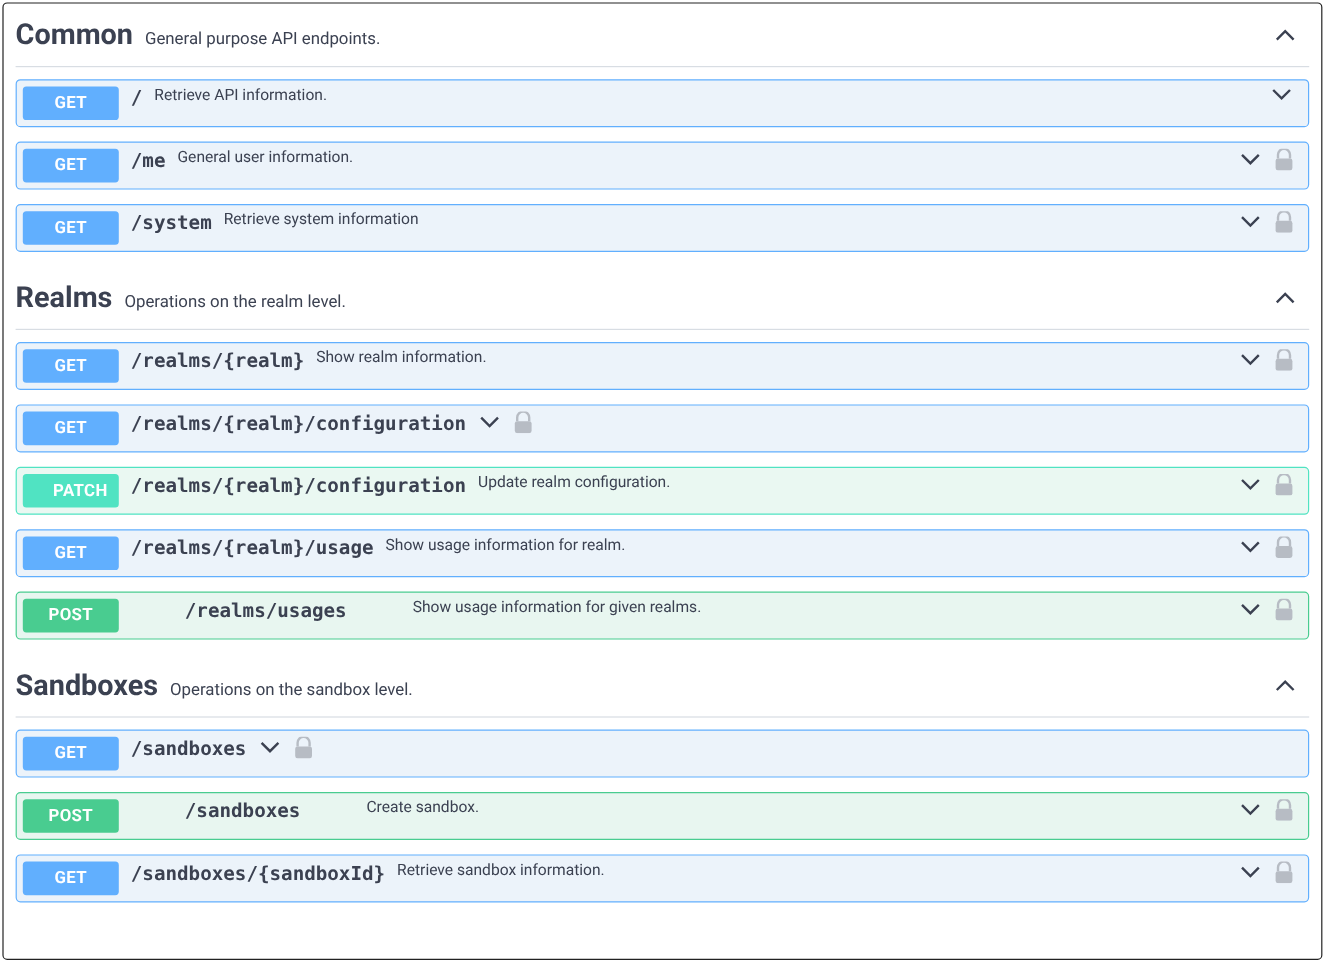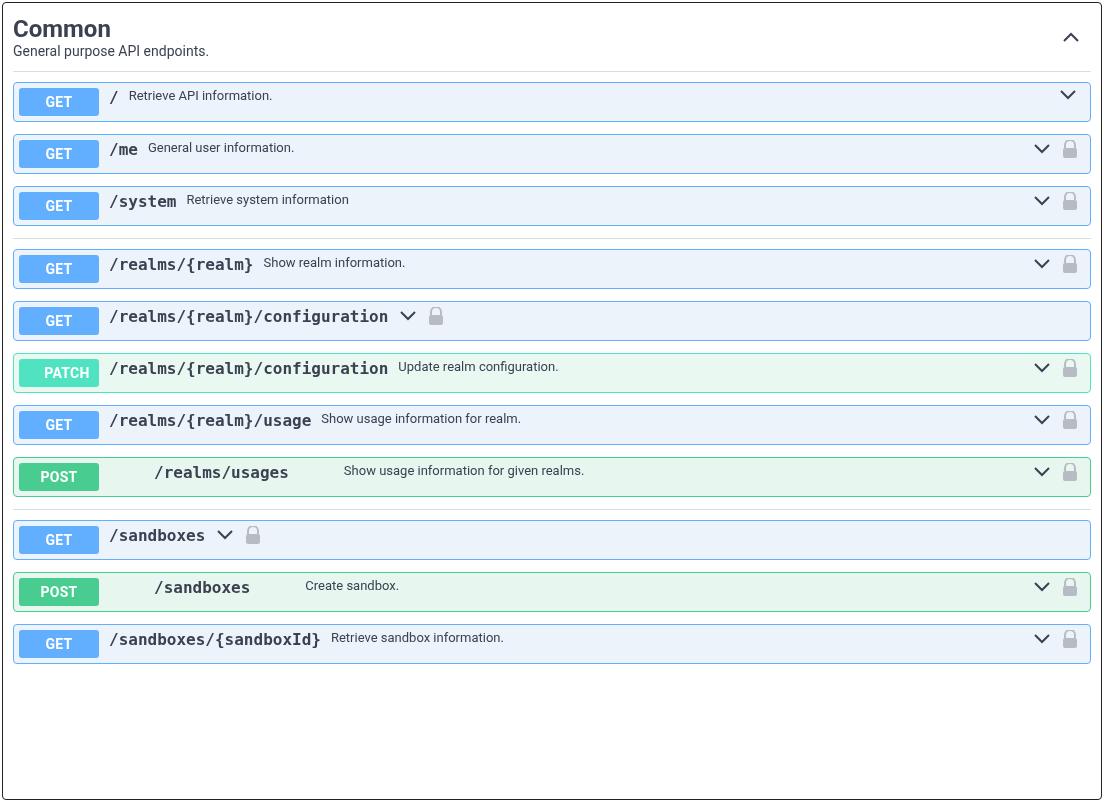--- a/index.html
+++ b/index.html
@@ -19,21 +19,21 @@
 
   .section-header {
     display: flex;
     align-items: baseline;
     padding: 12px 0;
     margin-top: 8px;
     cursor: pointer;
     user-select: none;
     position: relative;
   }
-  .section-header.first { margin-top: 0; flex-direction: column; }
+  .section-header.first { margin-top: 0; }
   .section-title {
     font-size: 24px;
     font-weight: 700;
     color: #3b4151;
     margin-right: 10px;
   }
   .section-desc {
     font-size: 14px;
     color: #3b4151;
     font-weight: 400;
@@ -170,20 +170,31 @@
       </span>
       <span class="lock">
         <svg width="16" height="18" viewBox="0 0 16 18">
             <path d="M3 8 V5 a5 5 0 0 1 10 0 V8" fill="none" stroke="#b7bcc4" stroke-width="2"></path>
             <rect x="1" y="8" width="14" height="10" rx="2"></rect>
           </svg>
       </span>
     </span>
   </div>
 
+  <div class="section-header">
+    <span class="section-title">Realms</span>
+    <span class="section-desc">Operations on the realm level.</span>
+    <span class="section-toggle">
+      <span class="chevron">
+        <svg width="20" height="14" viewBox="0 0 20 14">
+            <polyline points="3,11 10,4 17,11"></polyline>
+          </svg>
+      </span>
+    </span>
+  </div>
   <div class="section-underline"></div>
 
   <div class="op get">
     <span class="method get">GET</span>
     <span class="path-text">/realms/{realm}</span>
     <span class="summary">Show realm information.</span>
     <span class="op-right">
       <span class="chevron">
           <svg width="20" height="14" viewBox="0 0 20 14">
             <polyline points="3,3 10,10 17,3"></polyline>
@@ -266,20 +277,31 @@
         </span>
       <span class="lock">
           <svg width="16" height="18" viewBox="0 0 16 18">
             <path d="M3 8 V5 a5 5 0 0 1 10 0 V8" fill="none" stroke="#b7bcc4" stroke-width="2"></path>
             <rect x="1" y="8" width="14" height="10" rx="2"></rect>
           </svg>
         </span>
     </span>
   </div>
 
+  <div class="section-header">
+    <span class="section-title">Sandboxes</span>
+    <span class="section-desc">Operations on the sandbox level.</span>
+    <span class="section-toggle">
+      <span class="chevron">
+        <svg width="20" height="14" viewBox="0 0 20 14">
+            <polyline points="3,11 10,4 17,11"></polyline>
+          </svg>
+      </span>
+    </span>
+  </div>
   <div class="section-underline"></div>
 
   <div class="op get">
     <span class="method get">GET</span>
     <span class="path-text">/sandboxes</span>
     <span class="op-right">
       <span class="chevron">
           <svg width="20" height="14" viewBox="0 0 20 14">
             <polyline points="3,3 10,10 17,3"></polyline>
           </svg>

